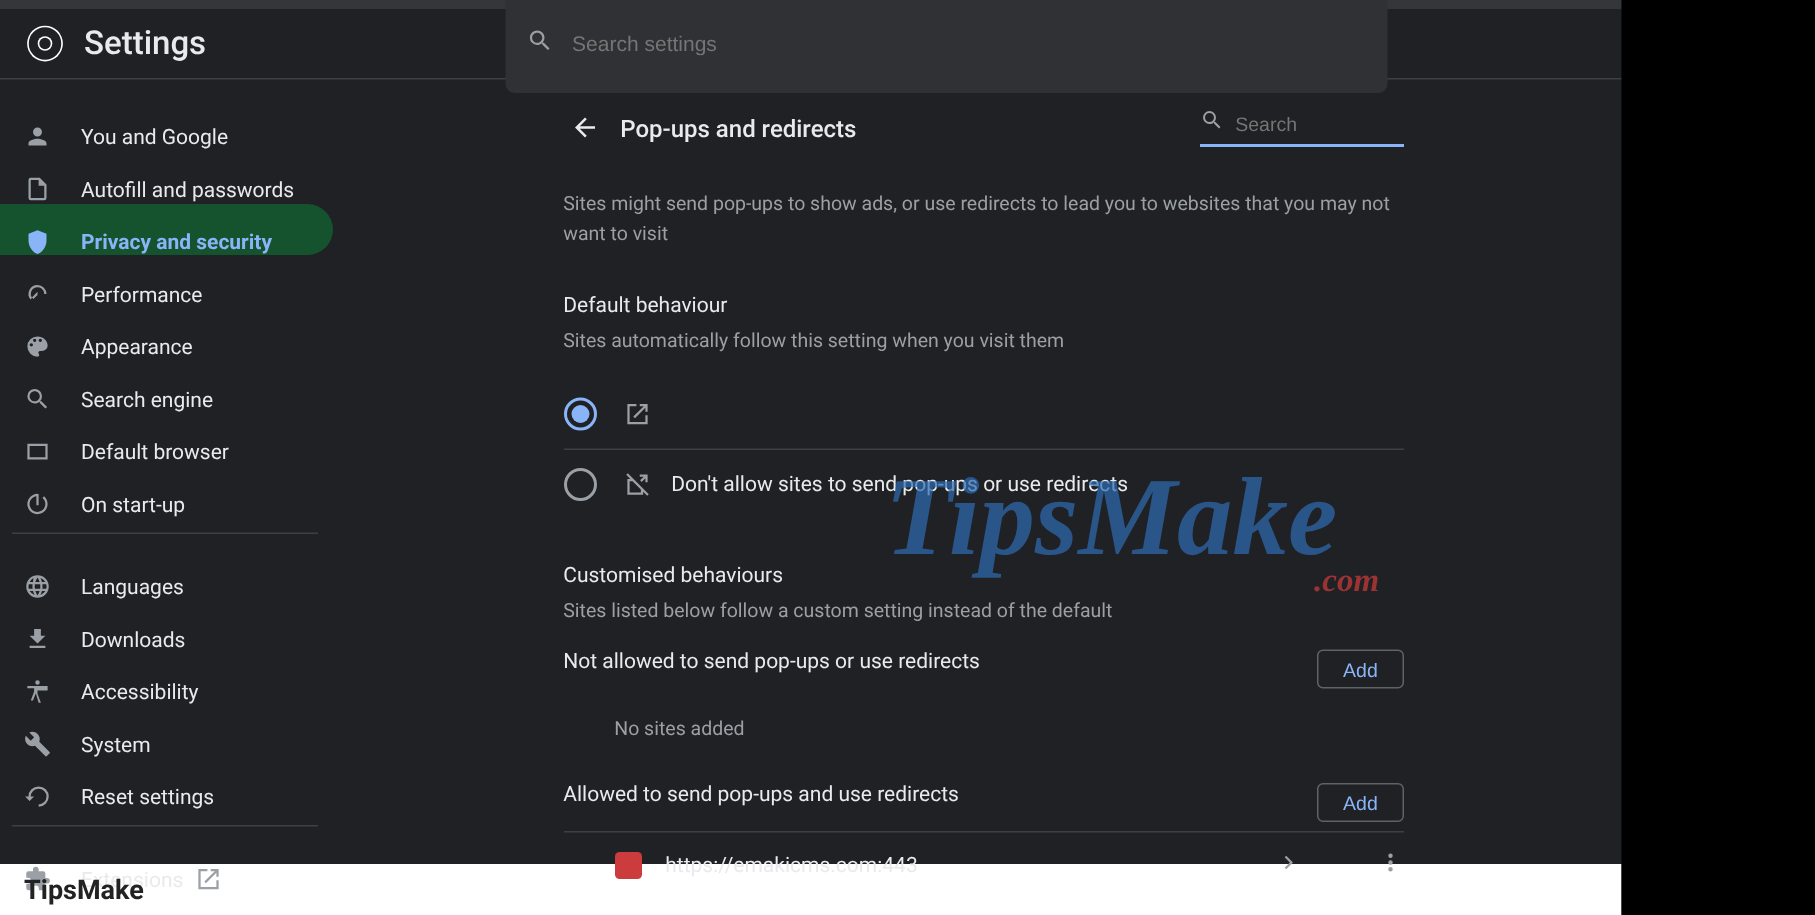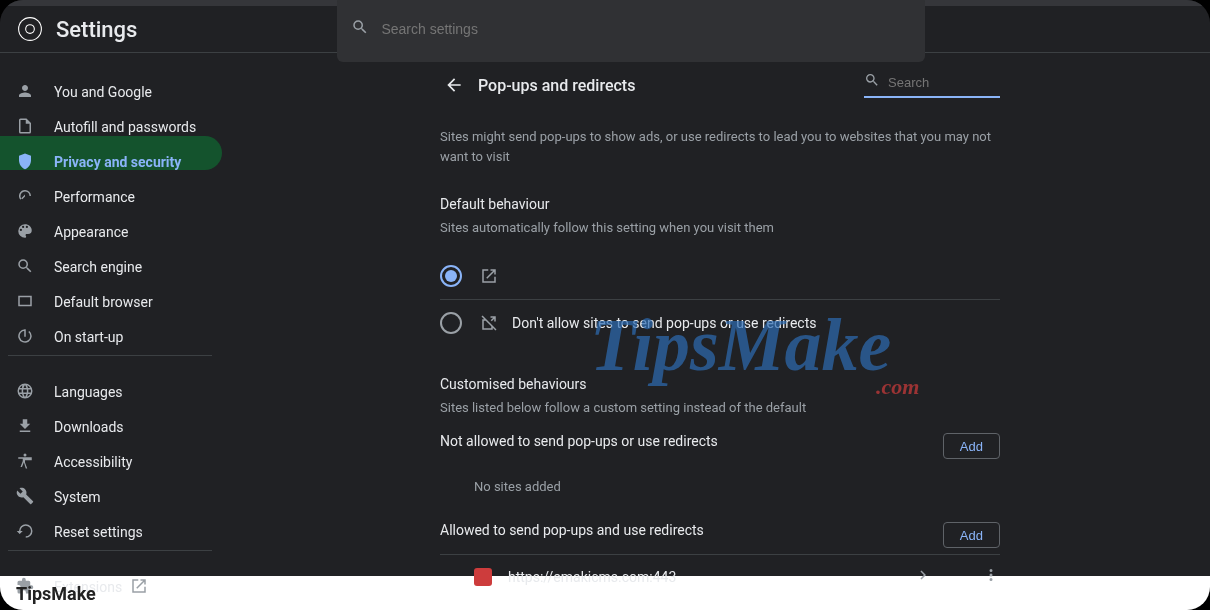--- a/index.html
+++ b/index.html
@@ -1,16 +1,16 @@
 <!DOCTYPE html>
 <html><head>
 <meta charset="utf-8">
 <style>
   html,body{margin:0;padding:0;font-family:Roboto,"Segoe UI",Arial,sans-serif;background:#000;}
-  .screen{width:1210px;height:610px;position:relative;background:#202124;color:#e8eaed;overflow:hidden;border-radius:23px;}
+  .screen{width:1081px;height:610px;position:relative;background:#202124;color:#e8eaed;overflow:hidden;}
   .browser-bar{height:6px;background:#35363a;}
   .topbar{height:46px;display:flex;align-items:center;padding:0 16px;border-bottom:1px solid #3c4043;}
   .logo-wrap{width:28px;height:28px;margin-right:12px;display:flex;align-items:center;justify-content:center;}
   .chrome-icon{width:26px;height:26px;}
   .title{font-size:22px;font-weight:500;}
   .searchbar{margin-left:200px;flex:1;max-width:560px;height:34px;background:#303134;border-radius:6px;display:flex;align-items:center;padding:16px 14px;color:#9aa0a6;}
   .searchbar svg{width:18px;height:18px;fill:#9aa0a6;}
   .searchbar input{flex:1;background:transparent;border:none;outline:none;color:#e8eaed;font-size:14px;margin-left:10px;}
   .body{display:flex;height:calc(100% - 52px - 35px);}
   .sidebar{width:230px;padding:12px 0;}

